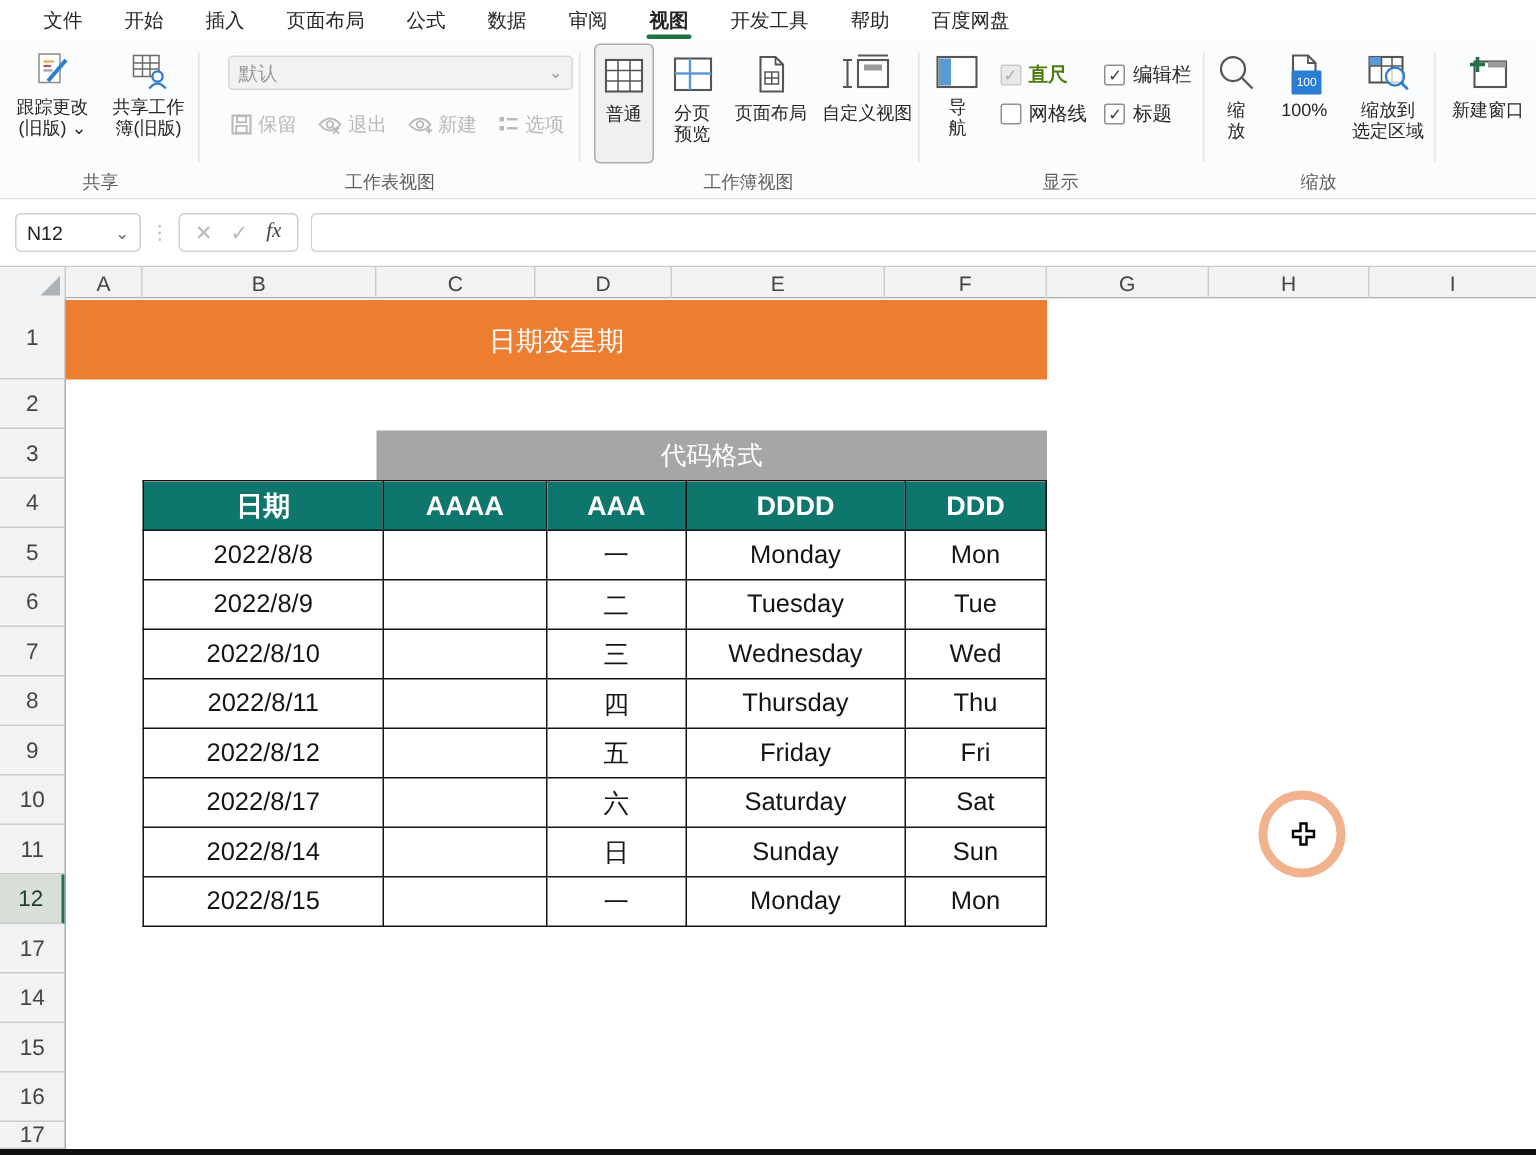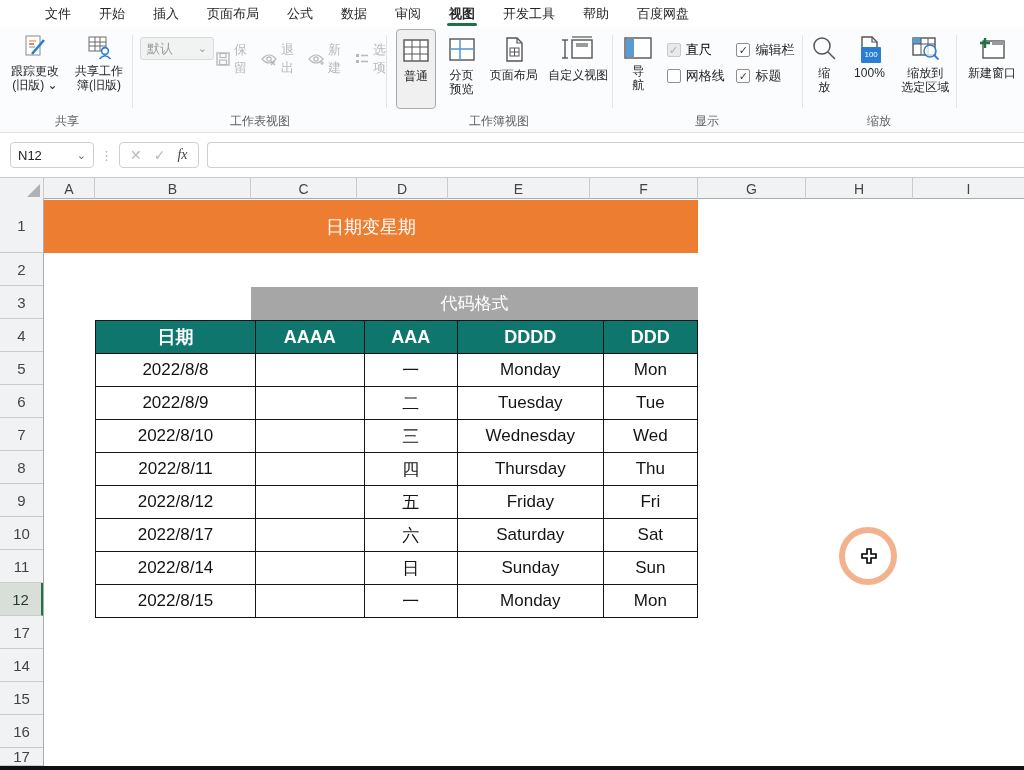--- a/index.html
+++ b/index.html
@@ -2,21 +2,21 @@
 <html><head>
 <meta charset="utf-8">
 <style>
   * { margin:0; padding:0; box-sizing:border-box; }
   html,body { width:1024px; height:770px; overflow:hidden; background:#fff;
     font-family:"Liberation Sans","DejaVu Sans",sans-serif; }
   .app { position:relative; width:1024px; height:770px; background:#fff; }
 
   
   .menubar { position:absolute; top:0; left:0; width:1024px; height:27px;
-    background:#fff; display:flex; align-items:center; padding-left:32px; gap:2px; }
+    background:#fff; display:flex; align-items:center; padding-left:16px; gap:2px; }
   .menu-item { position:relative; font-size:13px; color:#262626; padding:0 13px;
     height:27px; display:flex; align-items:center; cursor:default; }
   .menu-item.active { font-weight:bold; }
   .menu-item.active::after { content:""; position:absolute; left:50%; transform:translateX(-50%);
     bottom:1px; width:30px; height:3px; background:#1E7145; border-radius:2px; }
 
   
   .ribbon { position:absolute; top:27px; left:0; width:1024px; height:106px;
     background:#fbfcfd; border-bottom:1px solid #e1e1e1; }
   .rdivider { position:absolute; top:8px; bottom:24px; width:1px; background:#e4e4e4; }
@@ -28,21 +28,21 @@
   .bigbtn .blabel { margin-top:3px; }
   .bigbtn.selected { border:1px solid #ababab; border-radius:4px; background:#f0f0f0; height:80px; }
   .smallbtn { display:flex; align-items:center; gap:4px; font-size:13px; color:#b9b9b9; cursor:default; }
   .combo { width:230px; height:23px; background:#f1f2f2; border:1px solid #d9d9d9; border-radius:3px;
     display:flex; align-items:center; padding:0 6px; font-size:13px; color:#9b9b9b; }
   .combo .caret { margin-left:auto; font-size:11px; color:#9b9b9b; }
   .cbrow { display:flex; align-items:center; gap:5px; font-size:13px; color:#262626; height:26px; cursor:default; }
   .cbbox { width:14px; height:14px; border:1px solid #8f8f8f; border-radius:2px; background:#fff;
     display:flex; align-items:center; justify-content:center; font-size:11px; color:#3d3d3d; }
   .cbbox.checked::after { content:"✓"; font-weight:bold; }
-  .cbrow.disabled { color:#000000; }
+  .cbrow.disabled { color:#4d7c0f;font-weight:bold; }
   .cbrow.disabled .cbbox { background:#e9e9e9; border-color:#c9c9c9; color:#a9a9a9; }
 
   
   .formulabar { position:absolute; top:133px; left:0; width:1024px; height:44px; background:#fff;
     display:flex; align-items:center; padding-left:10px; }
   .namebox { width:84px; height:26px; border:1px solid #cfcfcf; border-radius:4px; background:#fff;
     display:flex; align-items:center; padding:0 7px; font-size:13px; color:#222; }
   .namebox .caret { margin-left:auto; color:#666; font-size:11px; }
   .fbdots { padding:0 6px; color:#b5b5b5; font-size:13px; }
   .fxbox { height:26px; border:1px solid #cfcfcf; border-radius:4px; background:#fff;
@@ -143,21 +143,21 @@
             </svg>
           </span>
           <span class="blabel"><span>共享工作</span><br>
           <span>簿(旧版)</span></span>
         </div>
       </div>
       <div class="rgroup-label">共享</div>
     </div>
 
     <div class="rgroup" style="left:134px;width:252px">
-      <div class="rgroup-content" style="flex-direction:row;padding-left:6px">
+      <div class="rgroup-content" style="flex-direction:column;padding-left:18px">
         <div class="combo" style="margin-top:10px">
           <span>默认</span>
           <span class="caret">⌄</span>
         </div>
         <div style="display:flex;gap:14px;margin-top:14px;padding-left:2px">
           <div class="smallbtn">
             <span>
               <svg width="14" height="14" viewBox="0 0 14 14">
                 <rect x="1" y="1" width="12" height="12" fill="none" stroke="#b9b9b9" stroke-width="1.4"></rect>
                 <rect x="4" y="1.5" width="6" height="4" fill="none" stroke="#b9b9b9" stroke-width="1.2"></rect>

